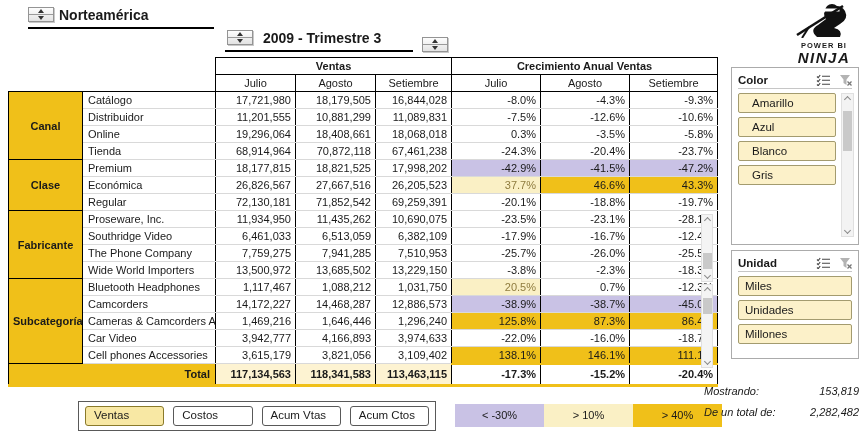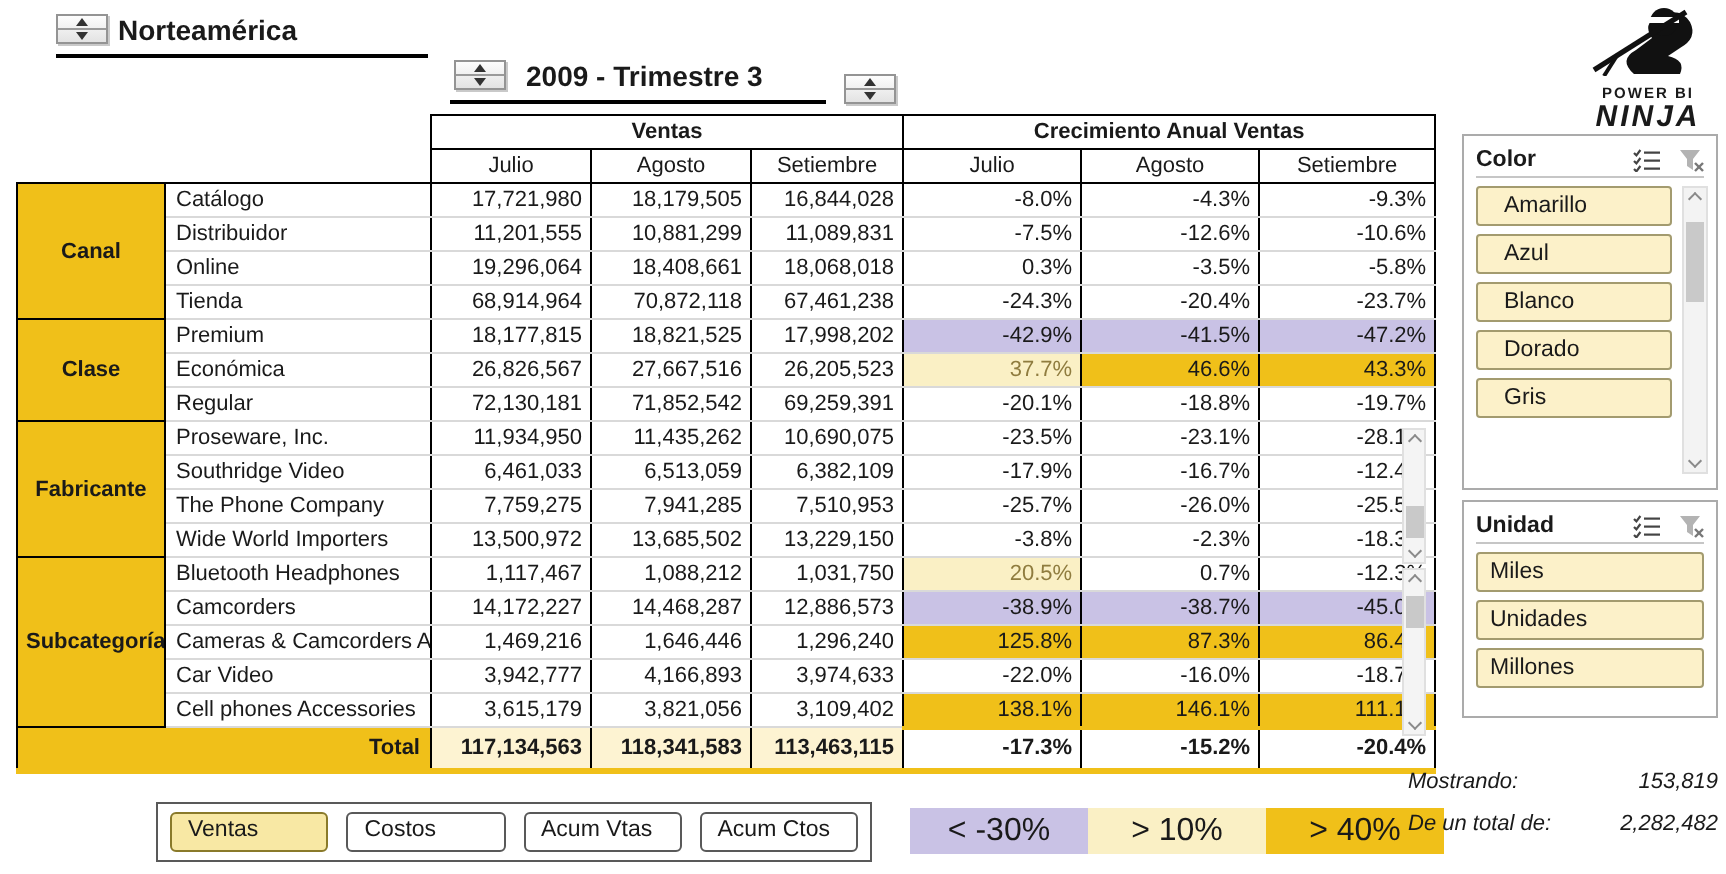--- a/index.html
+++ b/index.html
@@ -83,21 +83,21 @@
 
   
   #measure-bar{position:absolute;left:78px;top:401px;width:358px;height:30px;border:1.5px solid #595959;
                display:flex;gap:9px;padding:4px 6px;}
   .mbtn{flex:1;border:1px solid #595959;border-radius:3px;background:#fff;font-size:11.5px;
         padding:2px 8px;white-space:nowrap;overflow:hidden;cursor:pointer;}
   .mbtn.sel{background:var(--selbtn);border:1.5px solid #8a7a2a;font-weight:normal;}
 
   
   #legend{position:absolute;left:455px;top:404px;display:flex;}
-  .legend-cell{width:89px;height:23px;line-height:23px;text-align:center;font-size:16px;}
+  .legend-cell{width:89px;height:23px;line-height:23px;text-align:center;font-size:11px;}
 
   
   #footer-info{position:absolute;left:704px;top:380px;width:155px;font-size:11px;font-style:italic;}
   #footer-info .row{display:flex;justify-content:space-between;height:21px;align-items:center;}
 </style>
 </head>
 <body>
 
 <div id="page">
 
@@ -368,21 +368,20 @@
     </div>
     <div class="slicer-list">
       <div class="slicer-scroll">
         <div class="chev up"></div>
         <div class="thumb"></div>
         <div class="chev dn"></div>
       </div>
     <div class="slicer-item">Amarillo</div>
         <div class="slicer-item">Azul</div>
         <div class="slicer-item">Blanco</div>
-        <div class="slicer-item">Dorado</div>
         <div class="slicer-item">Gris</div>
       </div>
   </div>
 
   <div class="slicer" id="slicer-unidad">
     <div class="slicer-head">
       <div class="slicer-title">Unidad</div>
       <div class="slicer-icons">
         <svg width="15" height="12" viewBox="0 0 15 12">
           <path d="M1 2.5 L2.2 3.7 L4.2 1" fill="none" stroke="#444" stroke-width="1.1"></path>

